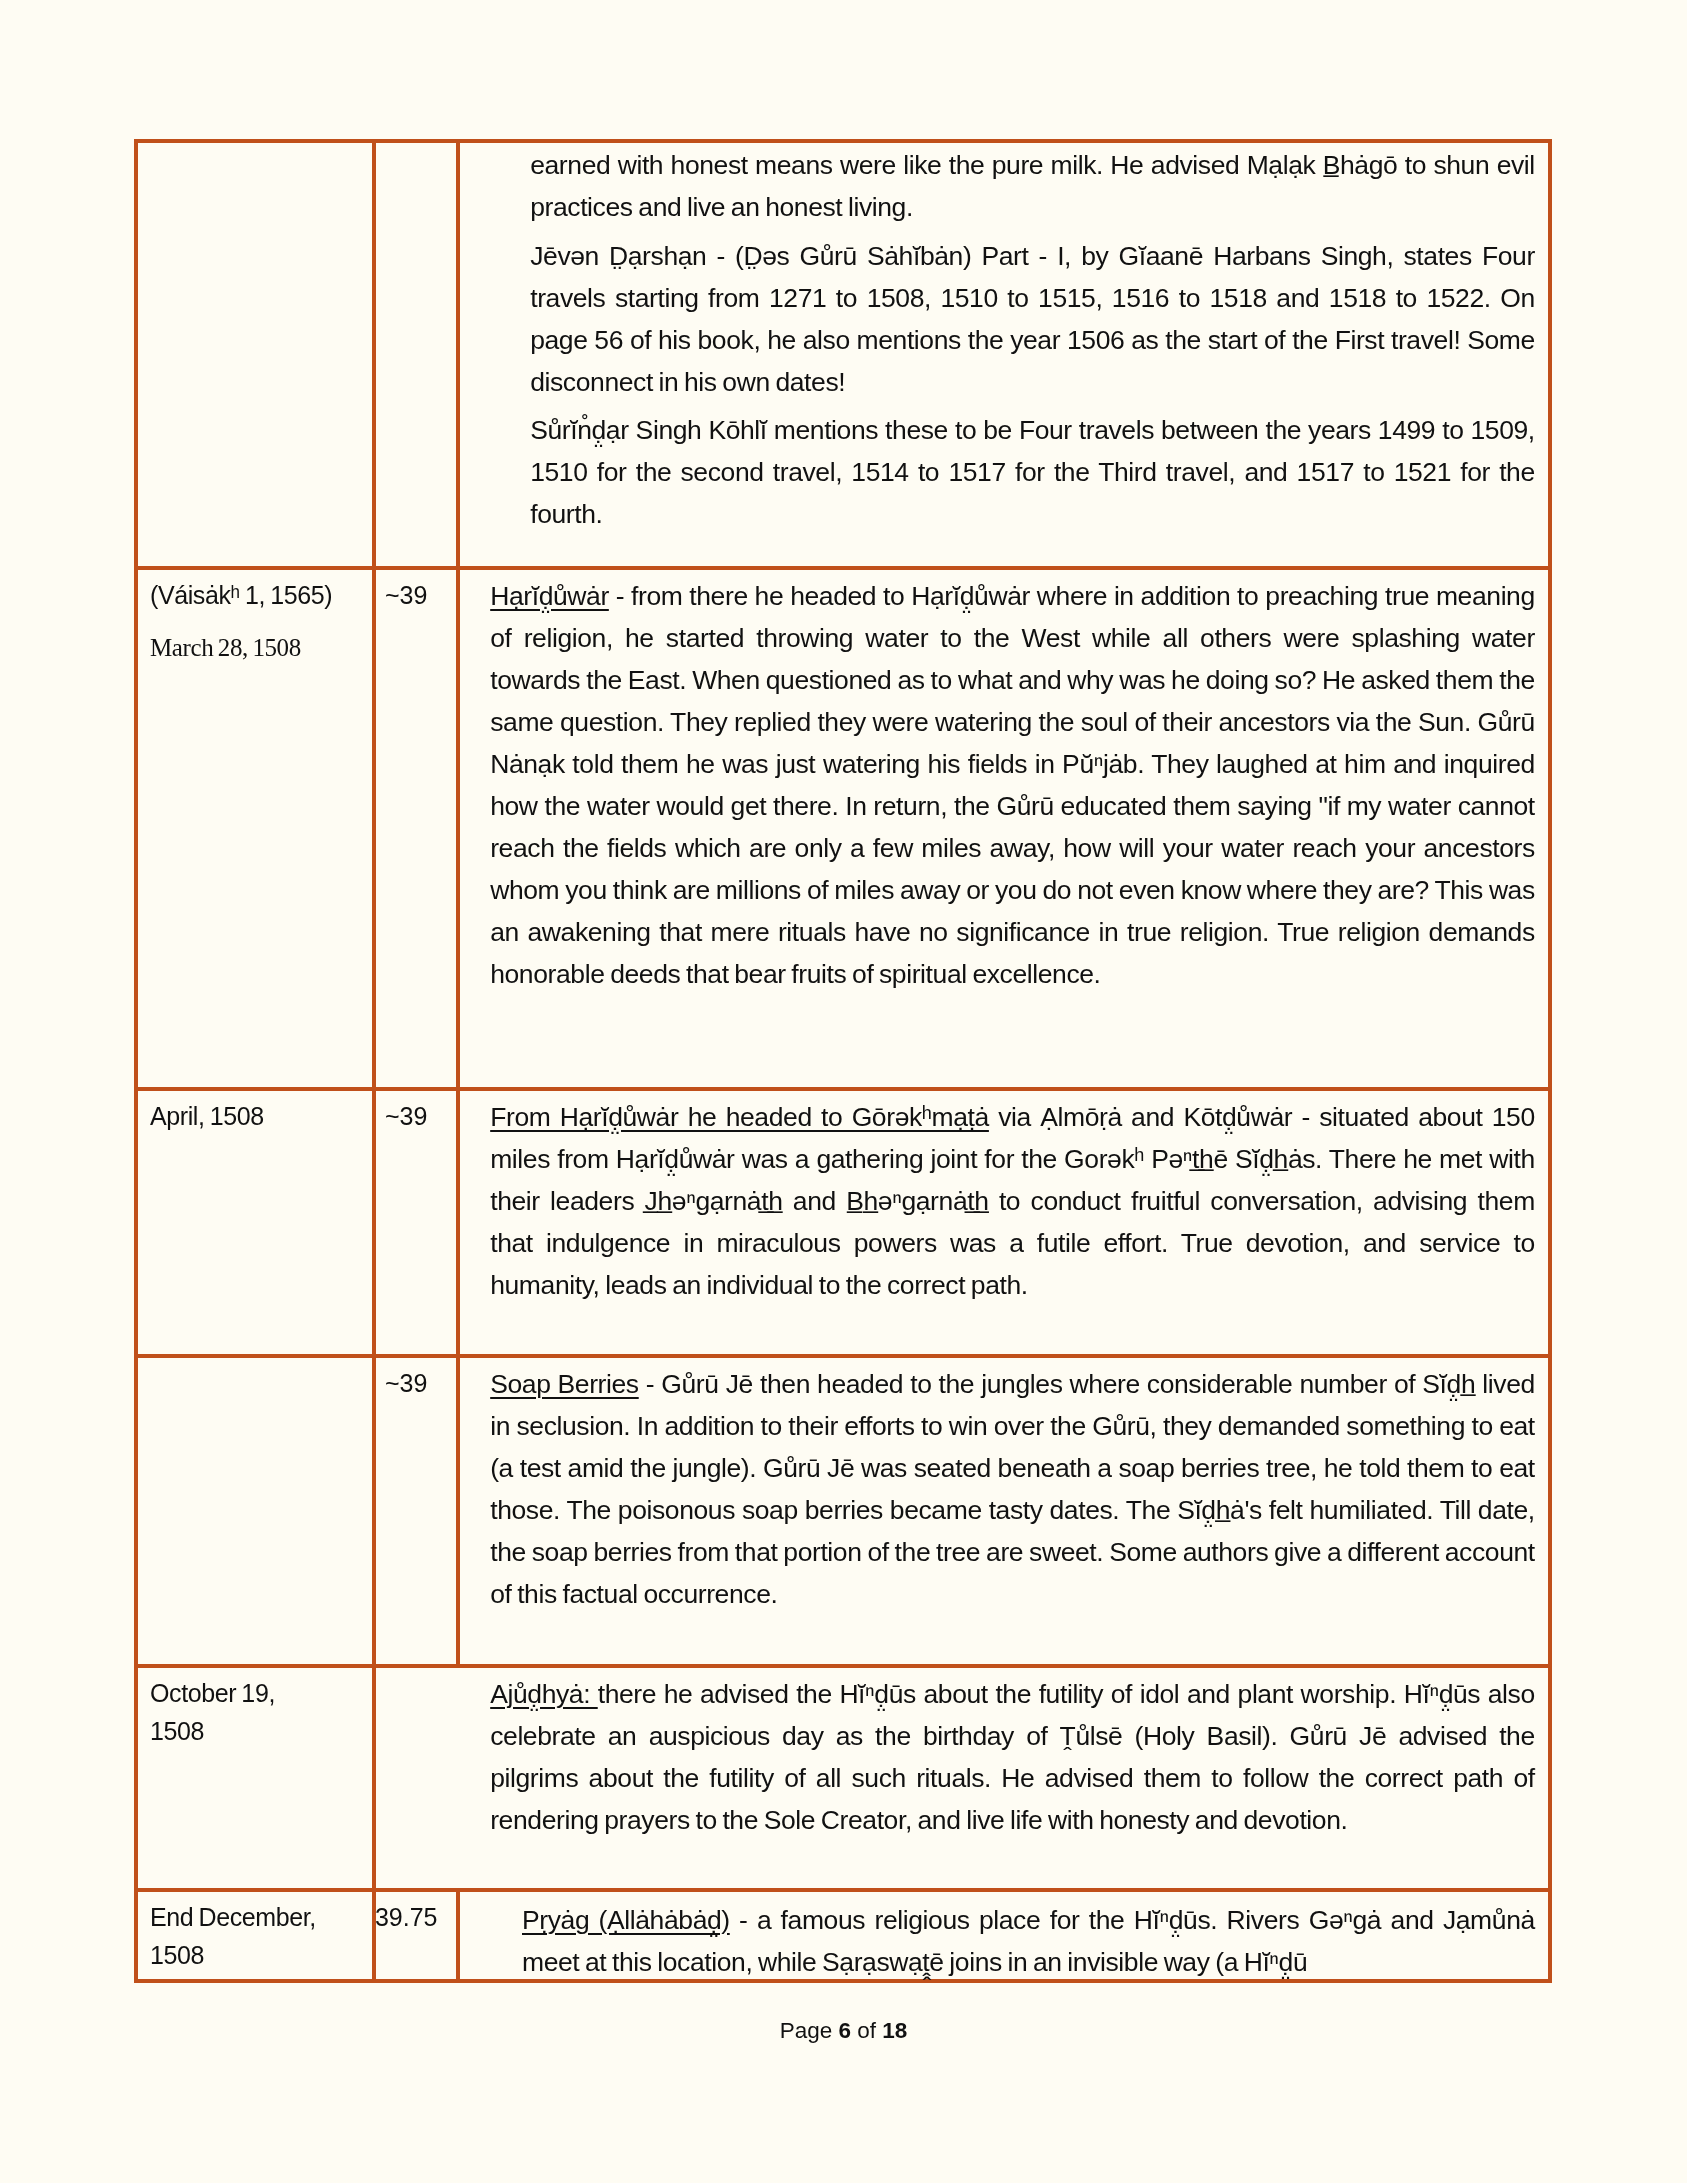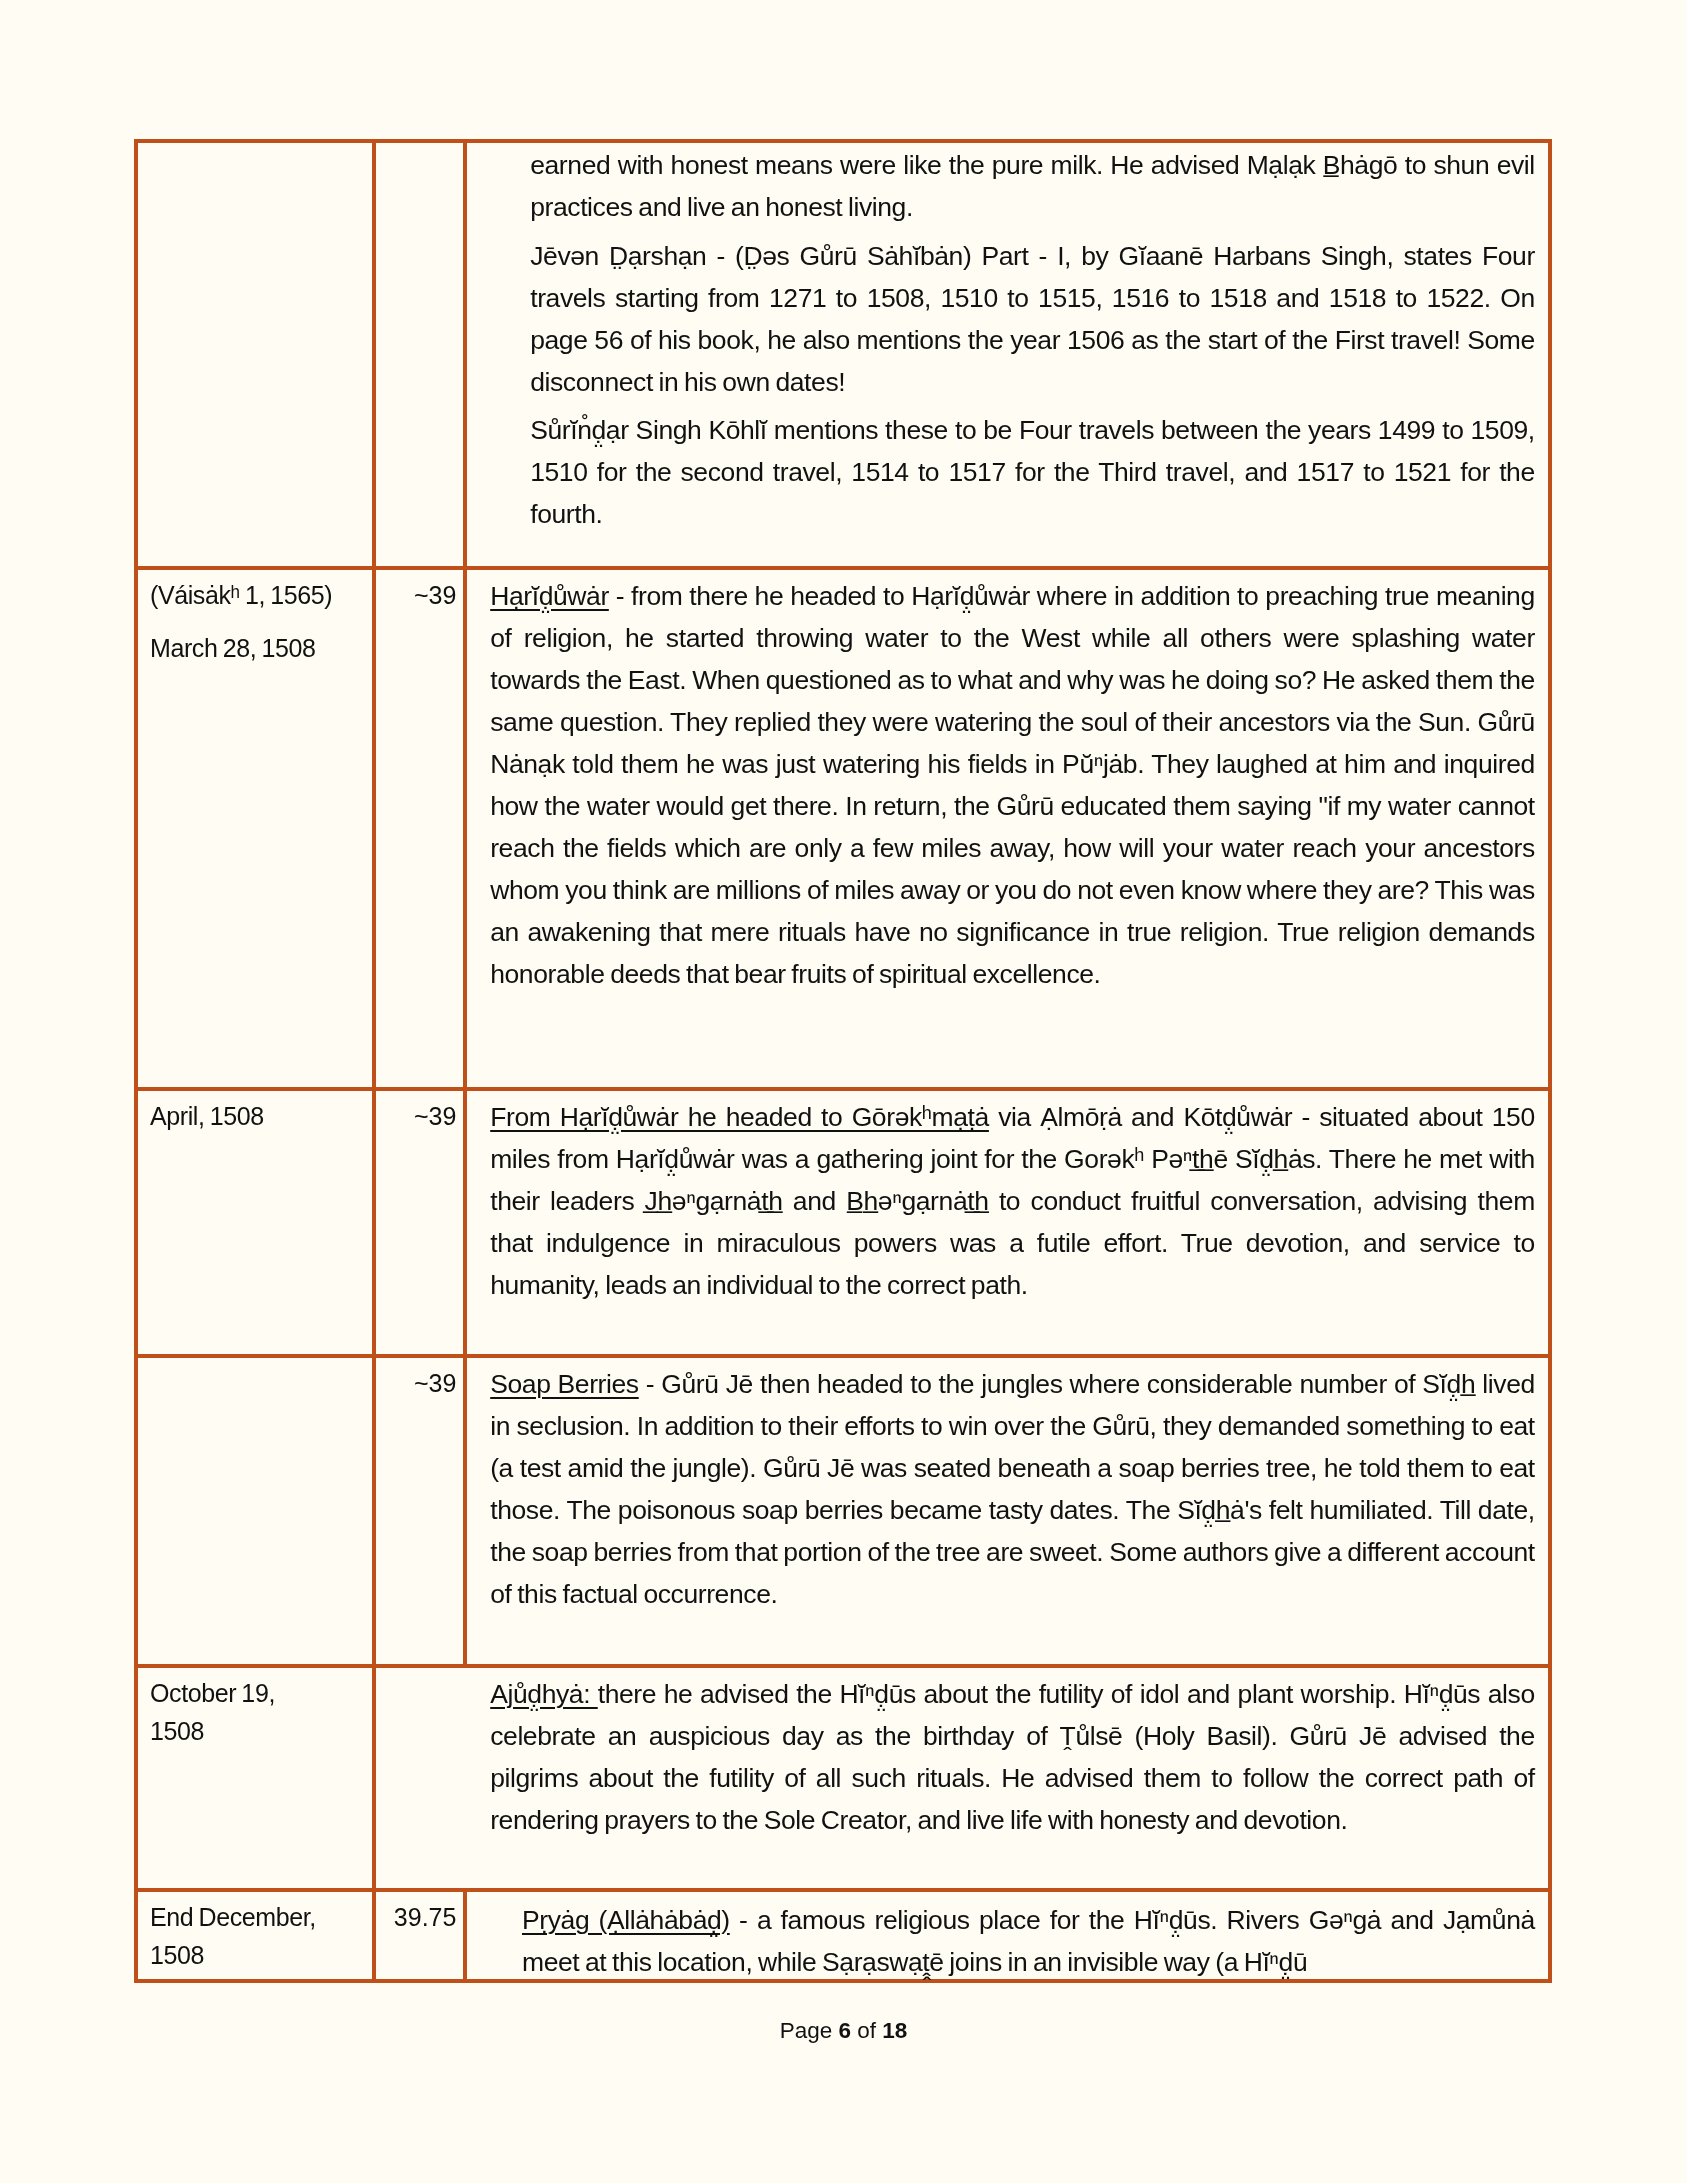--- a/index.html
+++ b/index.html
@@ -24,32 +24,32 @@
     left: 0; right: 0;
     border-top: 4px solid #C0501A;
     box-sizing: border-box;
   }
   .row.first { border-top: none; }
   .cell {
     position: absolute; top: 0; bottom: 0;
     box-sizing: border-box;
   }
   .c-date { left: 0; width: 238px; padding: 5.3px 12px 0 12px; border-right: 4px solid #C0501A; }
-  .c-age  { left: 228px; width: 101px; padding: 5.3px 6.6px 0 4px; border-right: 4px solid #C0501A; text-align: right; }
+  .c-age  { left: 221px; width: 101px; padding: 5.3px 6.6px 0 4px; border-right: 4px solid #C0501A; text-align: center; }
   .c-desc { left: 339px; right: 0; padding: 5.3px 13.2px 0 13.2px; }
   .txt {
     font-size: 26.5px;
     line-height: 42px;
     letter-spacing: -0.4px;
     word-spacing: -1.3px;
   }
   .desc p { margin: 0 0 6.6px 0; text-align: justify; text-align-last: left; }
   .u { text-decoration: underline; text-decoration-thickness: 2px; text-underline-offset: 4px; }
   .date-line { display: block; line-height: 40px; font-size: 25px; }
-  .date-line.gap { margin-top: 13.2px; }
+  .date-line.gap { margin-top: 13.2px; font-family: Liberation Serif, serif; }
   .age { font-size: 25px; line-height: 40px; }
   .footer {
     position: absolute;
     top: 2018px; left: 0; right: 0;
     text-align: center;
     font-size: 22.5px;
     color: #111;
   }
   .footer b { font-weight: bold; }
 </style>

